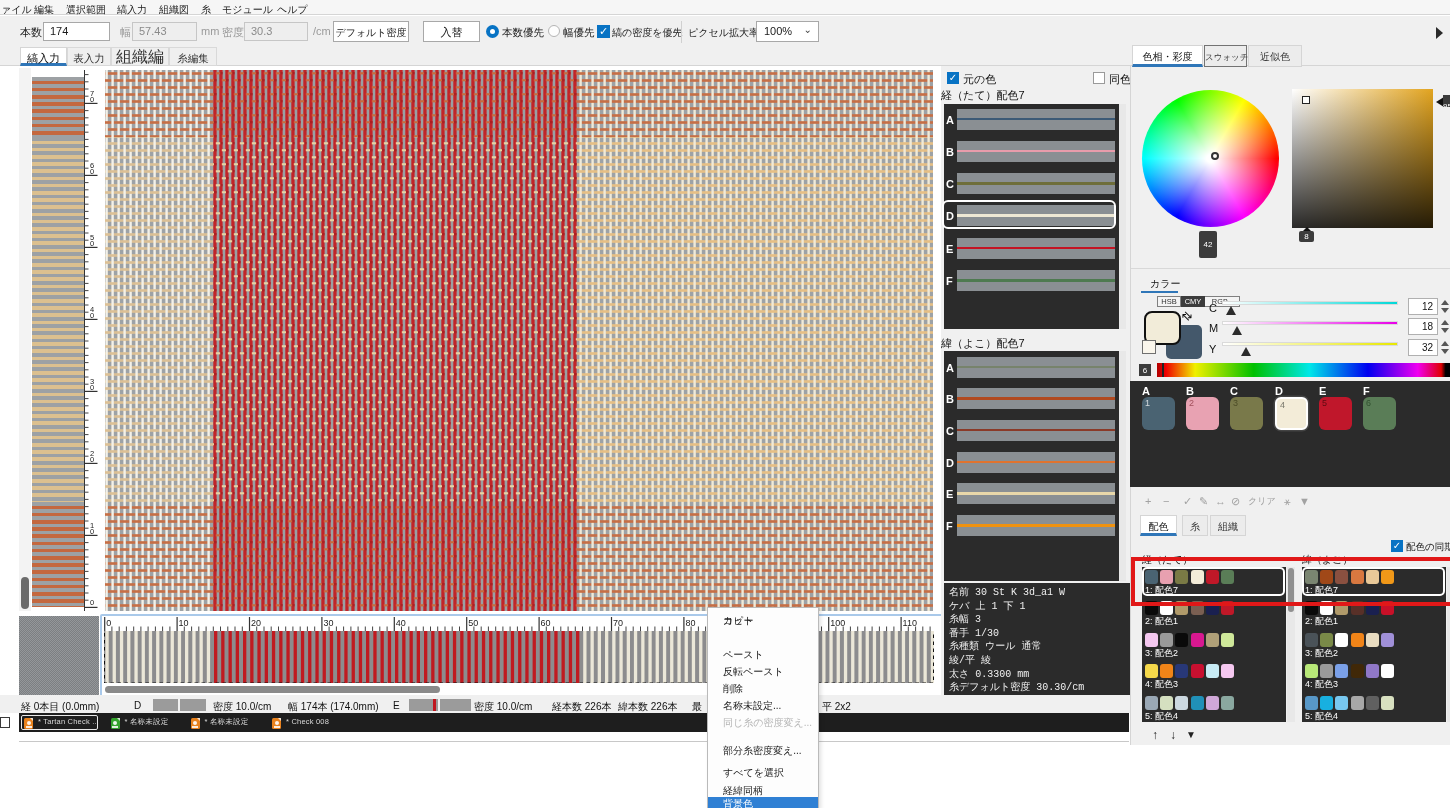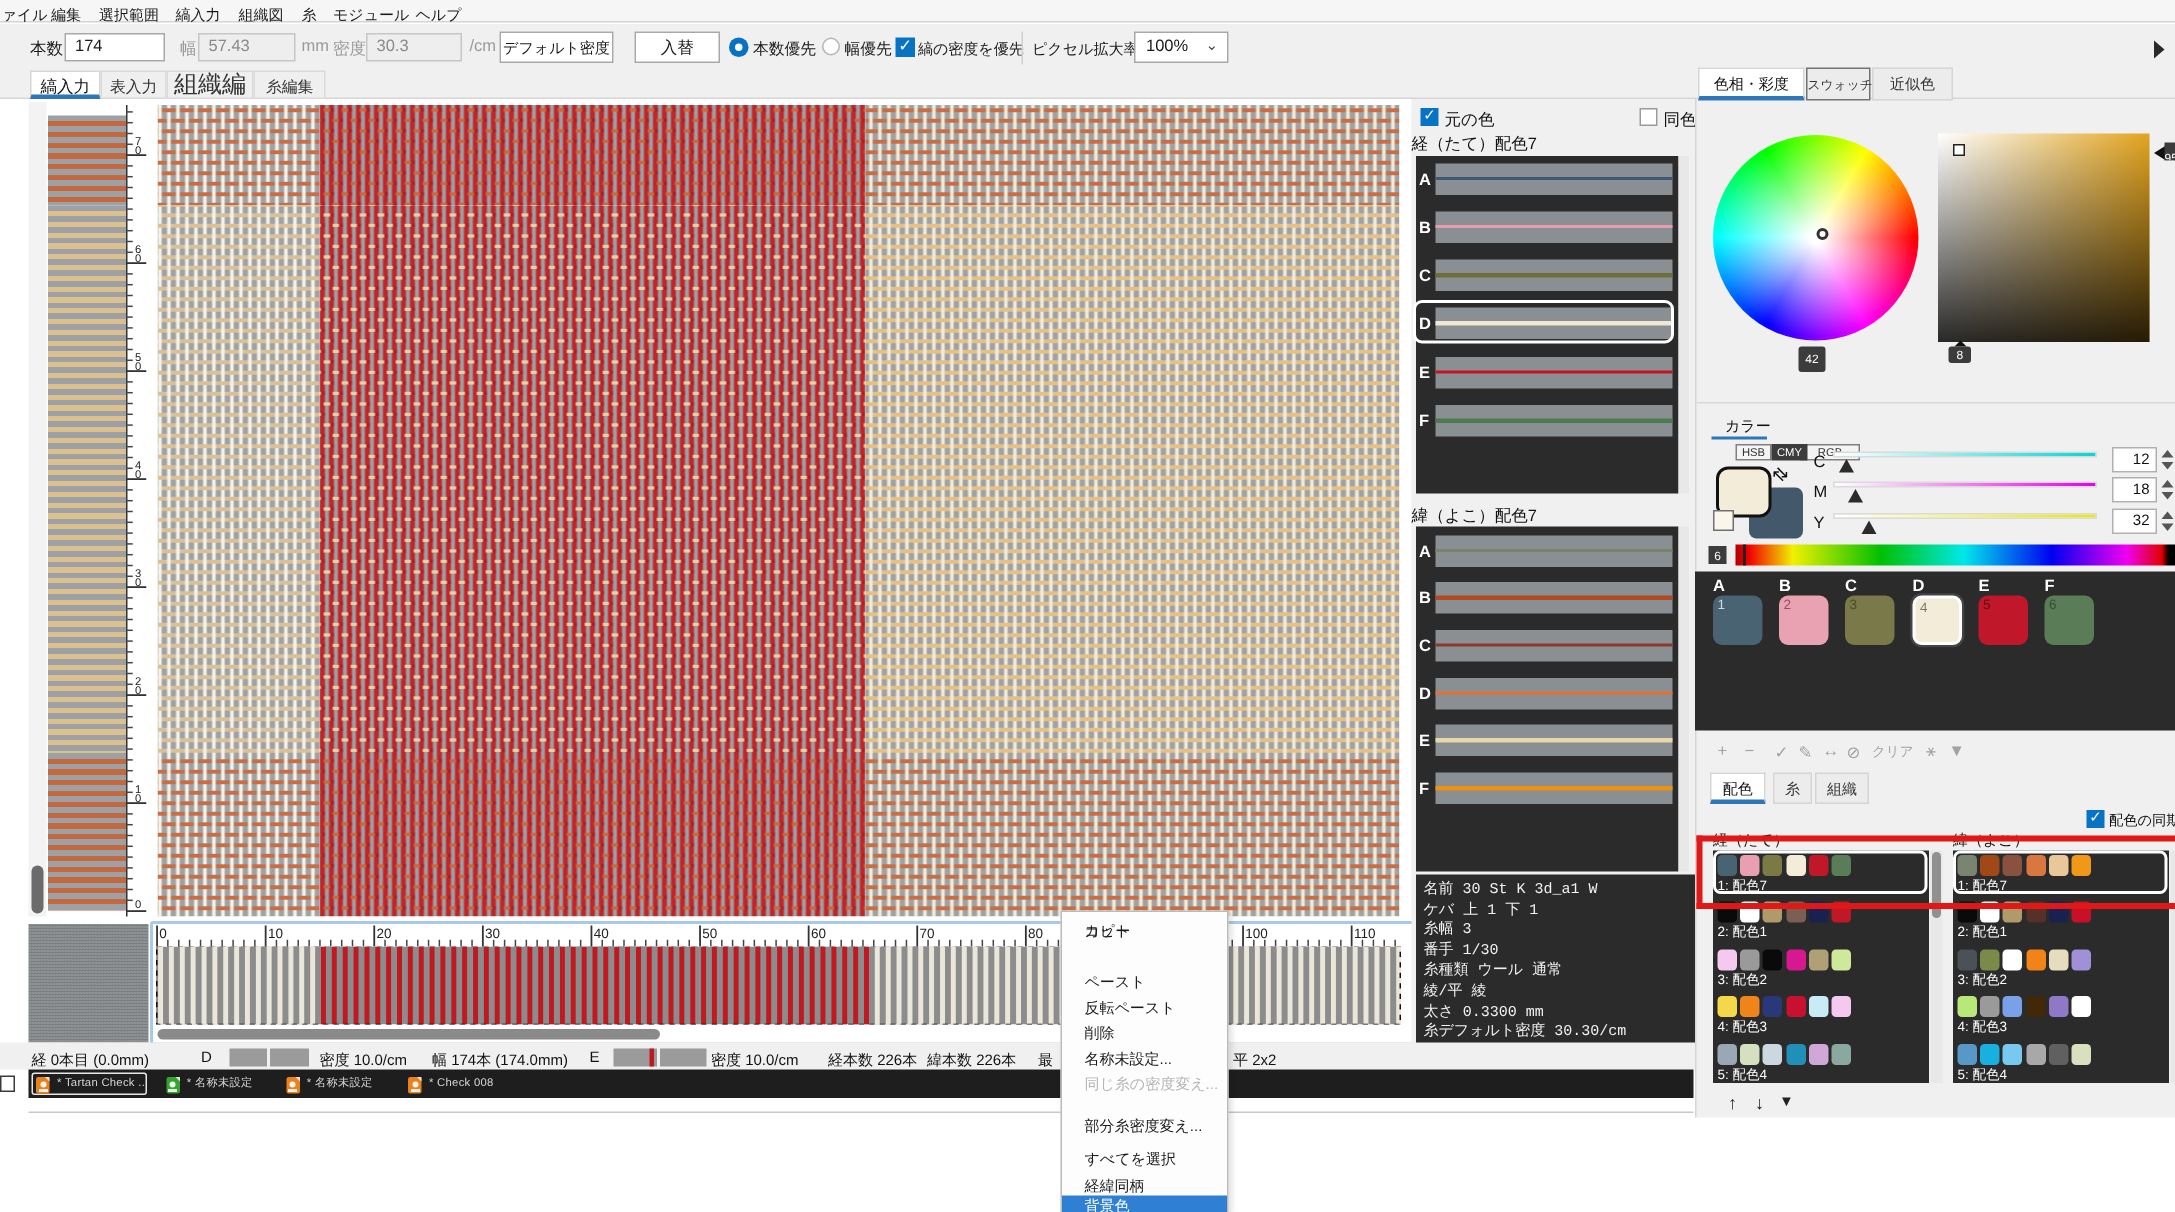--- a/index.html
+++ b/index.html
@@ -598,21 +598,21 @@
     </div>
 
 <div class="abs" style="left:1130px;top:66px;width:320px;height:679px;background:#f0f0f0;border-left:1px solid #d5d5d5"></div>
 <div id="rightpane">
       <div class="abs" style="left:1132px;top:45px;width:71px;height:22px;background:#fff;border:1px solid #d5d5d5;border-bottom:3px solid #2f76b8;text-align:center;white-space:nowrap"><span style="font-size:10px;line-height:18px;color:#111">色相・彩度</span></div>
       <div class="abs" style="left:1204px;top:45px;width:43px;height:22px;background:#ececec;border:1px solid #737373;text-align:center;white-space:nowrap"><span style="font-size:8.5px;line-height:20px;color:#333">スウォッチ</span></div>
       <div class="abs" style="left:1248px;top:45px;width:54px;height:22px;background:#ececec;border:1px solid #d5d5d5;text-align:center;white-space:nowrap"><span style="font-size:10px;line-height:20px;color:#333">近似色</span></div>
       <div class="abs" style="left:1142px;top:90px;width:137px;height:137px;border-radius:50%;background:conic-gradient(from 90deg,#ff0000,#ff00ff 60deg,#0000ff 120deg,#00ffff 180deg,#00ff00 240deg,#ffff00 300deg,#ff0000 360deg)"></div>
       <div class="abs" style="left:1142px;top:90px;width:137px;height:137px;border-radius:50%;background:radial-gradient(circle,rgba(255,255,255,1) 4%,rgba(255,255,255,0) 68%)"></div>
       <div class="abs" style="left:1211px;top:152px;width:8px;height:8px;border-radius:50%;border:2px solid #333"></div>
-      <div class="abs" style="left:1199px;top:231px;width:18px;height:17px;background:#3c3c3c;border-radius:2px;display:flex;align-items:center;justify-content:center">
+      <div class="abs" style="left:1199px;top:231px;width:18px;height:27px;background:#3c3c3c;border-radius:2px;display:flex;align-items:center;justify-content:center">
         <span style="font-size:8px;color:#fff">42</span>
       </div>
       <div class="abs" style="left:1292px;top:89px;width:141px;height:139px;background:linear-gradient(to right,#ffffff,#e2a41f)"></div>
       <div class="abs" style="left:1292px;top:89px;width:141px;height:139px;background:linear-gradient(to bottom,rgba(0,0,0,0),rgba(0,0,0,0.84))"></div>
       <div class="abs" style="left:1302px;top:96px;width:8px;height:8px;border:1.5px solid #222;background:#fdfdfb"></div>
       <div class="abs" style="left:1436px;top:97px;width:0;height:0;border-right:8px solid #111;border-top:5px solid transparent;border-bottom:5px solid transparent"></div>
       <div class="abs" style="left:1443px;top:95px;width:7px;height:12px;background:#3c3c3c;overflow:hidden"><span style="font-size:8px;color:#fff">95</span></div>
       <div class="abs" style="left:1303px;top:227px;width:0;height:0;border-bottom:4px solid #111;border-left:4px solid transparent;border-right:4px solid transparent"></div>
       <div class="abs" style="left:1299px;top:231px;width:15px;height:11px;background:#3c3c3c;border-radius:2px;display:flex;align-items:center;justify-content:center">
         <span style="font-size:8px;color:#fff">8</span>

